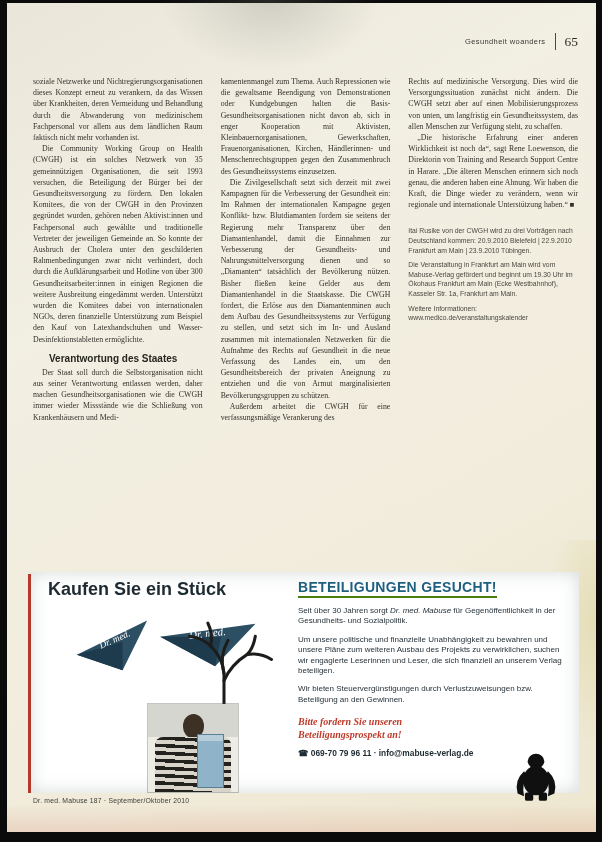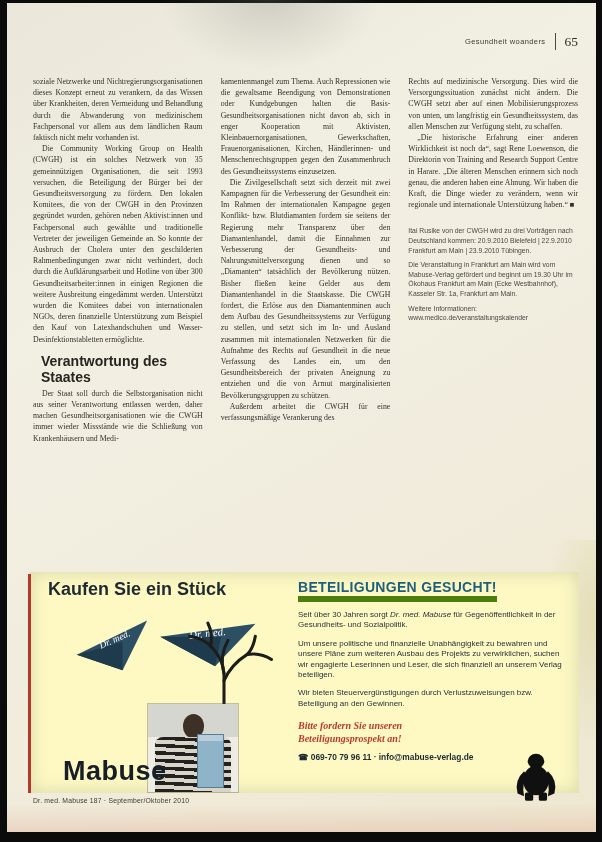--- a/index.html
+++ b/index.html
@@ -20,56 +20,56 @@
   .header{position:absolute;top:33px;right:24px;display:flex;align-items:center;gap:9px;}
   .header-section{font-family:"Liberation Sans",sans-serif;font-size:7.5px;letter-spacing:.4px;color:#3d3c36;}
   .header-divider{width:1px;height:17px;background:#4a4942;}
   .header-page{font-size:13.5px;color:#2b2a26;}
 
   
   .columns{position:absolute;left:33px;top:76px;width:545px;display:flex;gap:18px;color:#33312b;}
   .col{flex:1 1 0;min-width:0;}
   .col p{margin:0;font-size:7.8px;line-height:11.2px;text-align:justify;}
   .col p.indent{text-indent:9px;}
-  .sec-heading{font-family:"Liberation Sans",sans-serif;font-weight:bold;font-size:14px;
-               color:#26251f;margin:8px 8px 3px;}
+  .sec-heading{font-family:"Liberation Sans",sans-serif;font-weight:bold;font-size:10px;
+               color:#26251f;margin:8px 16px 3px;}
   .credit-note{font-style:italic;font-size:7.2px;line-height:10.5px;color:#3c3a34;margin-top:7px;
                text-decoration:underline;text-decoration-color:rgba(60,58,52,.45);}
   .event-info{margin-top:16px;font-family:"Liberation Sans",sans-serif;font-size:6.8px;
               line-height:9.6px;color:#4a4942;}
   .event-info p{font-size:6.8px;line-height:9.6px;margin:0 0 5px;text-align:left;}
   .bio{margin-top:13px;}
   .bio-name{font-weight:bold;font-style:italic;font-size:8.4px;color:#2c2b26;margin:0 0 2px;}
   .bio-text,.bio-links{font-family:"Liberation Sans",sans-serif;font-size:6.8px;line-height:9.6px;
               color:#4a4942;text-align:left !important;margin:0;}
   .bio-links{margin-top:3px;}
 
   
-  .ad{position:absolute;left:30px;top:572px;width:549px;height:221px;background:#fef9c3;
+  .ad{position:absolute;left:30px;top:572px;width:549px;height:221px;background:#ffffff;
       box-shadow:inset 0 0 18px rgba(90,110,104,.25);}
   .ad-edge{position:absolute;left:-2px;top:2px;width:3px;height:99%;background:#b23a2c;}
   .ad-tagline{position:absolute;left:18px;top:7px;font-family:"Liberation Sans",sans-serif;
       font-weight:bold;font-size:18px;color:#1d2a32;}
   .plane{position:absolute;}
   .plane-1{left:44px;top:46px;width:80px;height:62px;transform:rotate(-10deg);}
   .plane-2{left:128px;top:44px;width:98px;height:52px;transform:rotate(4deg);}
   .tree{position:absolute;left:138px;top:46px;width:112px;height:96px;}
   .photo{position:absolute;left:118px;top:132px;width:90px;height:88px;overflow:hidden;
       background:linear-gradient(#d6d6d1 0 38%,#edece5 38% 100%);box-shadow:0 0 0 1px rgba(60,60,55,.3);}
   .photo-head{position:absolute;left:35px;top:10px;width:21px;height:24px;
       border-radius:50% 50% 46% 46%;background:#3d3126;}
   .photo-shirt{position:absolute;left:7px;top:33px;width:76px;height:55px;border-radius:8px 8px 0 0;
       background:repeating-linear-gradient(3deg,#23211d 0 3.5px,#d8d4c9 3.5px 7.5px);}
   .photo-book{position:absolute;left:49px;top:30px;width:25px;height:52px;background:#8fb3c9;
       border:1px solid #567e96;box-shadow:inset 0 6px 0 #b7cdd9;}
   .brand{position:absolute;left:33px;top:184px;font-family:"Liberation Sans",sans-serif;
       font-weight:bold;font-size:27px;letter-spacing:.5px;color:#161f27;}
   .ad-right{position:absolute;left:268px;top:6px;width:270px;}
   .ad-headline{display:inline-block;font-family:"Liberation Sans",sans-serif;font-weight:bold;
-      font-size:14px;letter-spacing:.3px;color:#1e5f80;border-bottom:6px solid #4d7c0f;padding-bottom:1px;}
+      font-size:14px;letter-spacing:.3px;color:#1e5f80;border-bottom:2px solid #4d7c0f;padding-bottom:1px;}
   .ad-right p{font-family:"Liberation Sans",sans-serif;font-size:8px;line-height:10.4px;
       color:#26323a;margin:8px 0 0;}
   .ad-right p .it{font-style:italic;}
   .ad-cta{font-family:"Liberation Serif",serif !important;font-style:italic;font-weight:bold;
       font-size:10px !important;line-height:12.5px !important;color:#bd3a2a !important;width:170px;margin-top:11px !important;}
   .ad-contact{margin-top:7px !important;font-weight:bold;font-size:8.4px !important;color:#1d2a32 !important;}
   .gorilla{position:absolute;right:20px;bottom:-8px;width:46px;height:52px;}
 
   .footer{position:absolute;left:33px;top:797px;font-family:"Liberation Sans",sans-serif;
       font-size:6.8px;letter-spacing:.2px;color:#3b3a34;}
@@ -136,21 +136,20 @@
       <path d="M42 28 Q44 15 39 5"></path>
       <path d="M55 55 Q50 38 59 22"></path>
     </svg>
 
     <div class="photo">
       <div class="photo-head"></div>
       <div class="photo-shirt"></div>
       <div class="photo-book"></div>
     </div>
 
-    <div class="brand">Mabuse</div>
 
     <div class="ad-right">
       <span class="ad-headline">BETEILIGUNGEN GESUCHT!</span>
       <p><span>Seit über 30 Jahren sorgt </span><span class="it">Dr. med. Mabuse</span><span> für Gegenöffentlichkeit in der Gesundheits- und Sozialpolitik.</span></p>
       <p>Um unsere politische und finanzielle Unabhängigkeit zu bewahren und unsere Pläne zum weiteren Ausbau des Projekts zu verwirklichen, suchen wir engagierte Leserinnen und Leser, die sich finanziell an unserem Verlag beteiligen.</p>
       <p>Wir bieten Steuervergünstigungen durch Verlustzuweisungen bzw. Beteiligung an den Gewinnen.</p>
       <p class="ad-cta">Bitte fordern Sie unseren Beteiligungsprospekt an!</p>
       <p class="ad-contact">
         <span>☎</span>
         <span>069-70 79 96 11</span>

